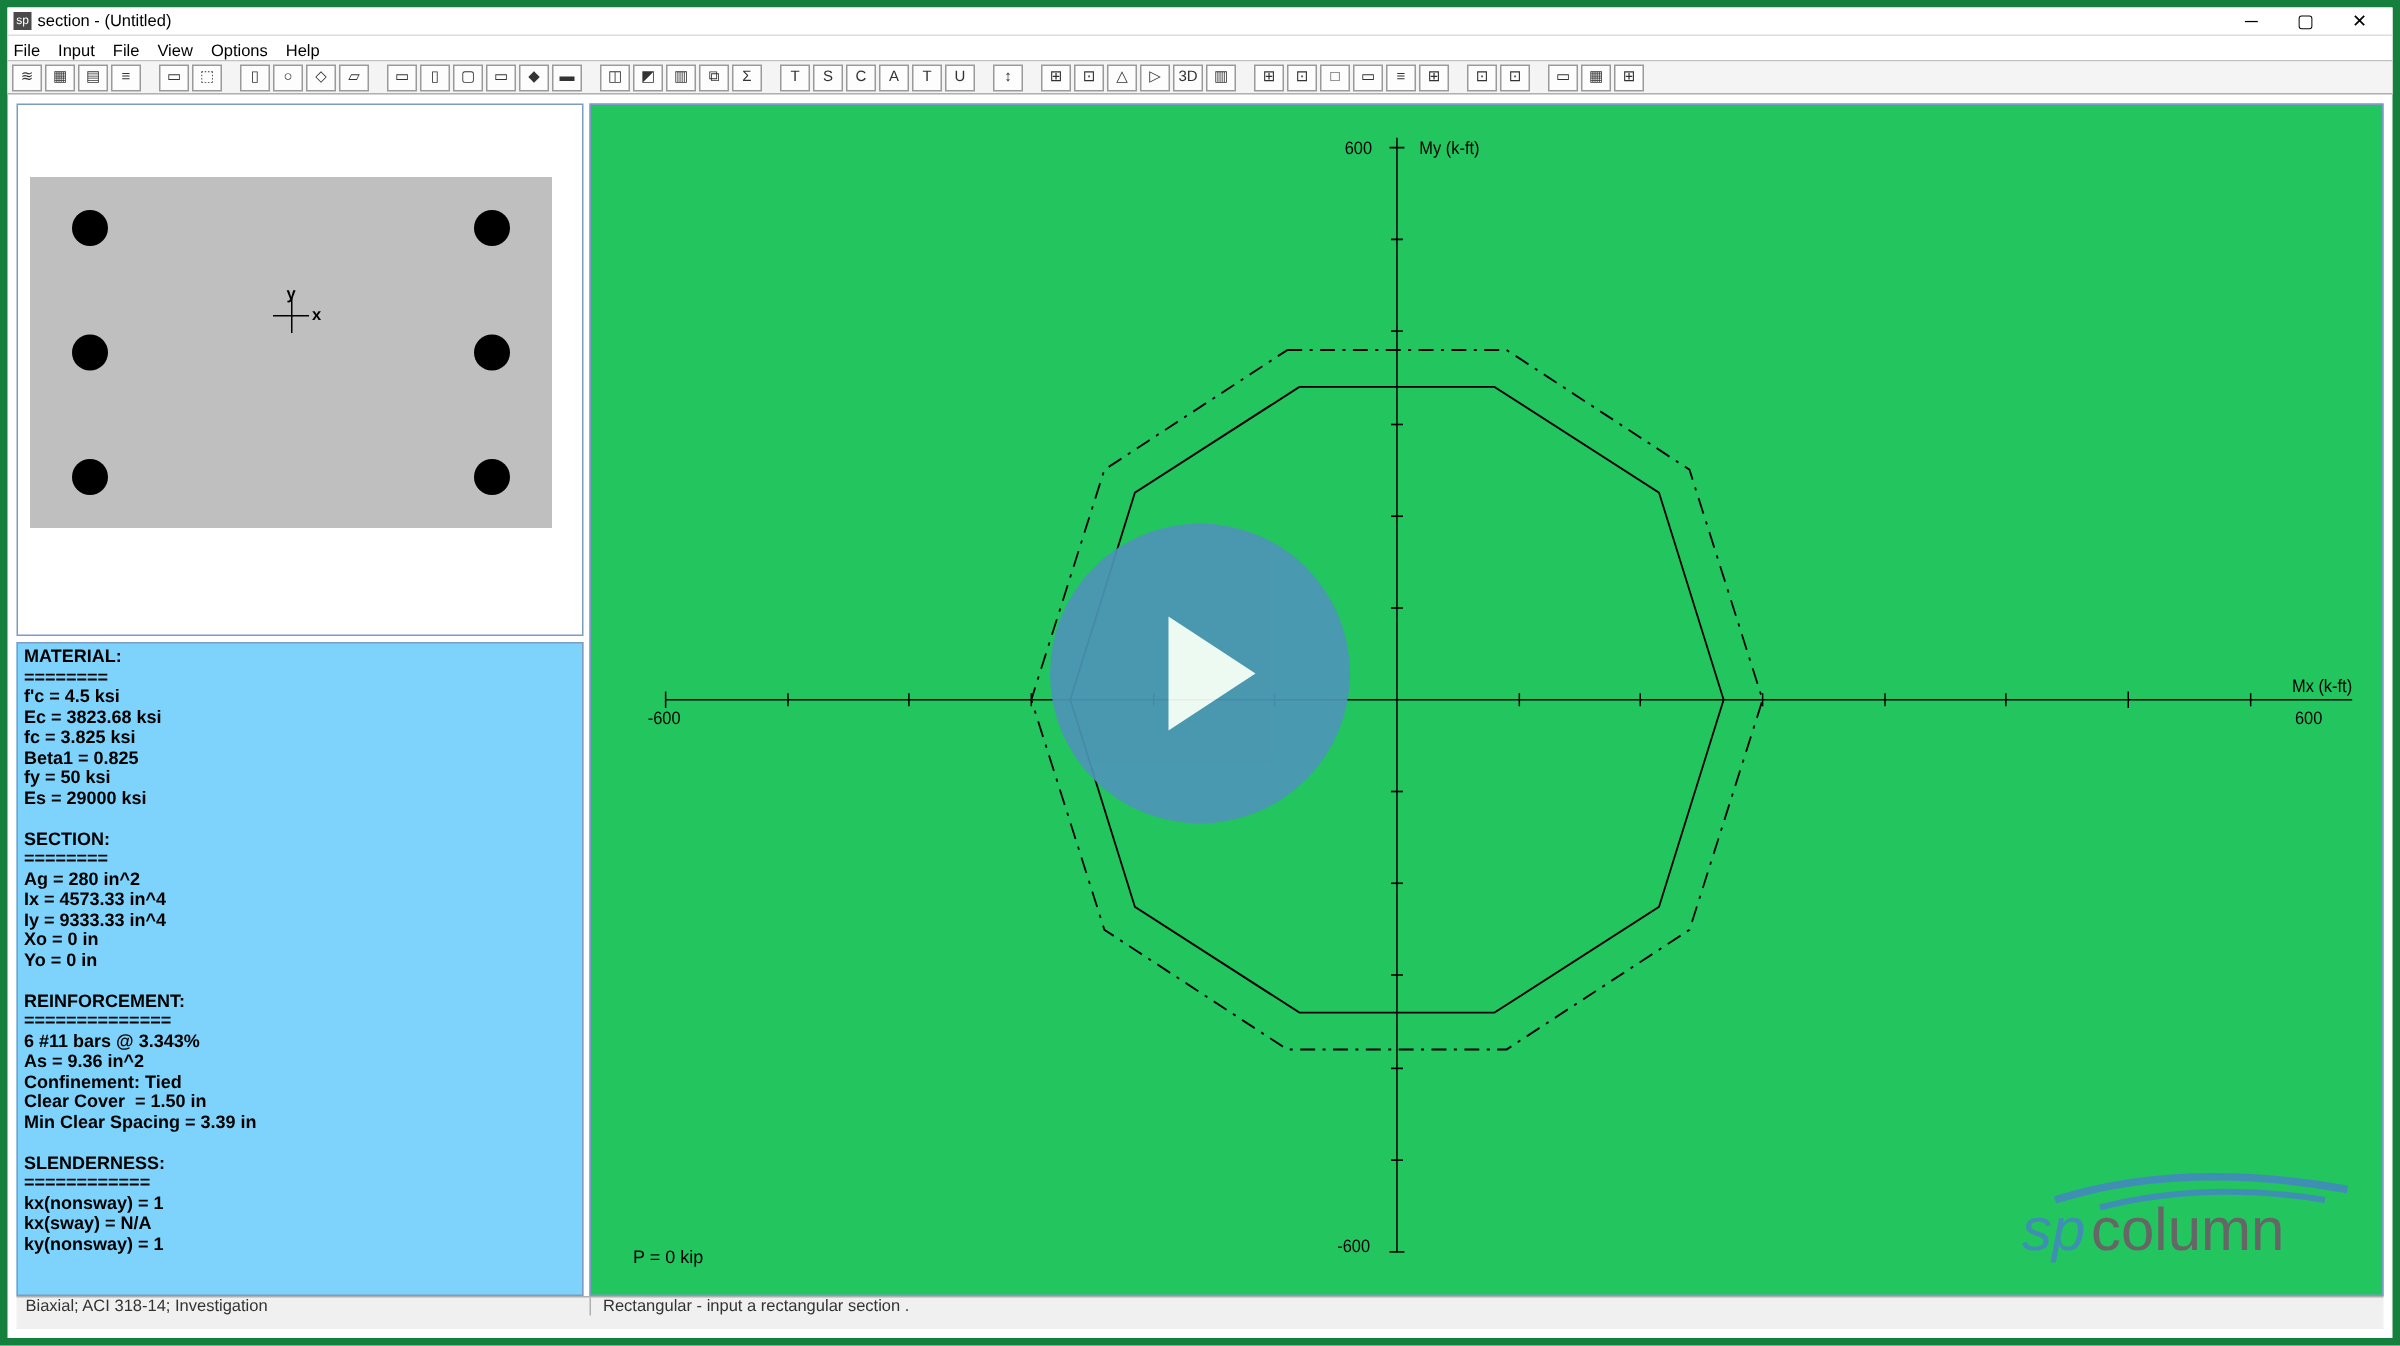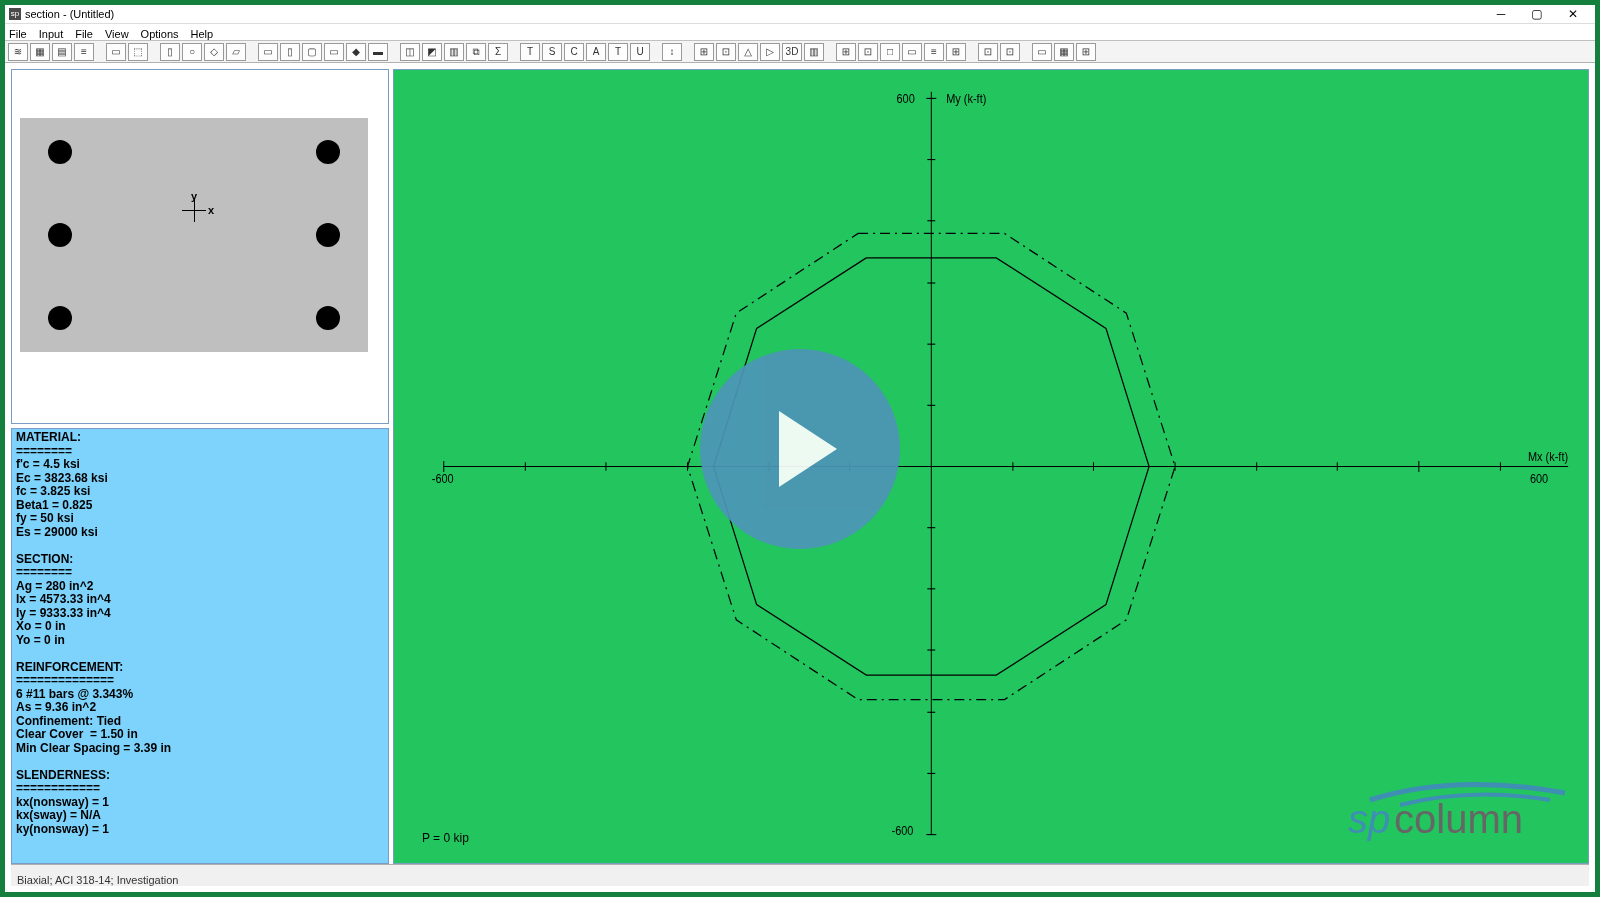--- a/index.html
+++ b/index.html
@@ -27,21 +27,21 @@
   .info-pane { position:absolute; left:0; top:359px; right:0; bottom:0; border:1px solid #7a9cc5; background:#7dd3fc; overflow-y:scroll; }
   .info-body { padding:2px 4px; font-family:Arial,sans-serif; font-size:12px; line-height:13.5px; font-weight:bold; white-space:pre; }
   .diagram-pane { position:absolute; left:382px; top:0; right:0; bottom:0; border:1px solid #7a9cc5; background:#22c55e; }
   .plot { position:absolute; inset:0; }
   .plot svg { width:100%; height:100%; }
   .axis-label { font-size:11px; fill:#000; }
   .tick-label { font-size:11px; fill:#000; }
   .p-label { position:absolute; left:28px; bottom:18px; font-size:12px; }
   .logo { position:absolute; right:18px; bottom:18px; width:230px; height:70px; }
   .logo svg { width:100%; height:100%; }
-  .statusbar { position:absolute; left:6px; right:6px; bottom:6px; height:22px; background:#f0f0f0; border-top:1px solid #b0b0b0; display:flex; align-items:flex-end; font-size:11px; color:#333;margin-top:46px; }
+  .statusbar { position:absolute; left:6px; right:6px; bottom:6px; height:22px; background:#f0f0f0; border-top:1px solid #b0b0b0; display:flex; align-items:flex-start; font-size:11px; color:#333;margin-top:46px; }
   .status-left { width:382px; padding-left:6px; }
   .status-right { flex:1; border-left:1px solid #b0b0b0; padding-left:8px; }
   .play-overlay { position:absolute; left:50%; top:50%; width:200px; height:200px; transform:translate(-50%,-50%); border-radius:50%; background:#4d95b8; opacity:0.92; display:flex; align-items:center; justify-content:center; }
   .play-overlay .tri { width:0; height:0; border-left:58px solid #fff; border-top:38px solid transparent; border-bottom:38px solid transparent; margin-left:16px; }
 </style>
 </head>
 <body>
 
 <div class="frame">
 
@@ -231,19 +231,20 @@
           <path d="M60 30 Q130 12 210 25" stroke="#3f8fb5" stroke-width="4" fill="none"></path>
           <text x="8" y="58" font-family="Arial" font-size="40" font-style="italic" fill="#3f8fb5">sp</text>
           <text x="54" y="58" font-family="Arial" font-size="40" fill="#666">column</text>
         </svg>
       </div>
     </div>
   </div>
 
   <div class="statusbar">
     <div class="status-left">Biaxial; ACI 318-14; Investigation</div>
+    <div class="status-right">Rectangular - input a rectangular section .</div>
   </div>
 
 </div>
 
 <div class="play-overlay">
   <div class="tri"></div>
 </div>
 
 </body></html>

